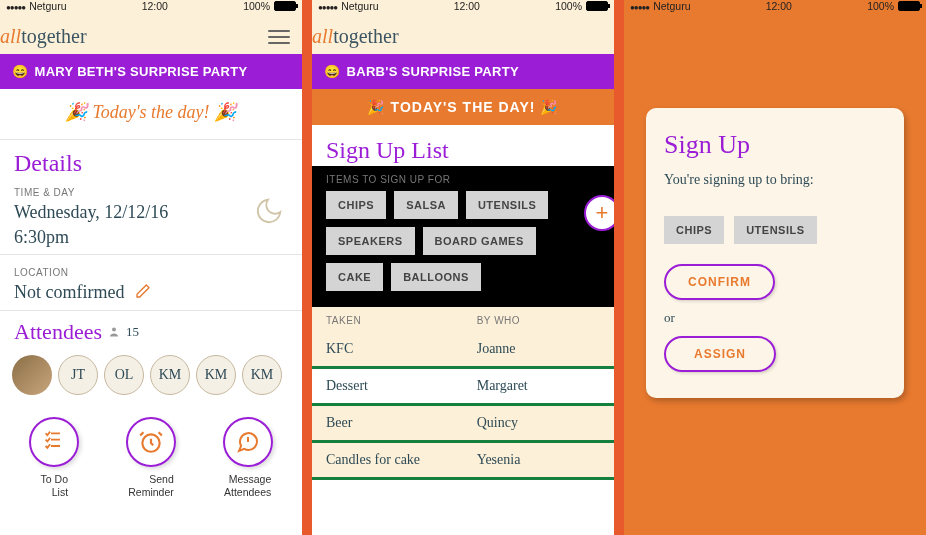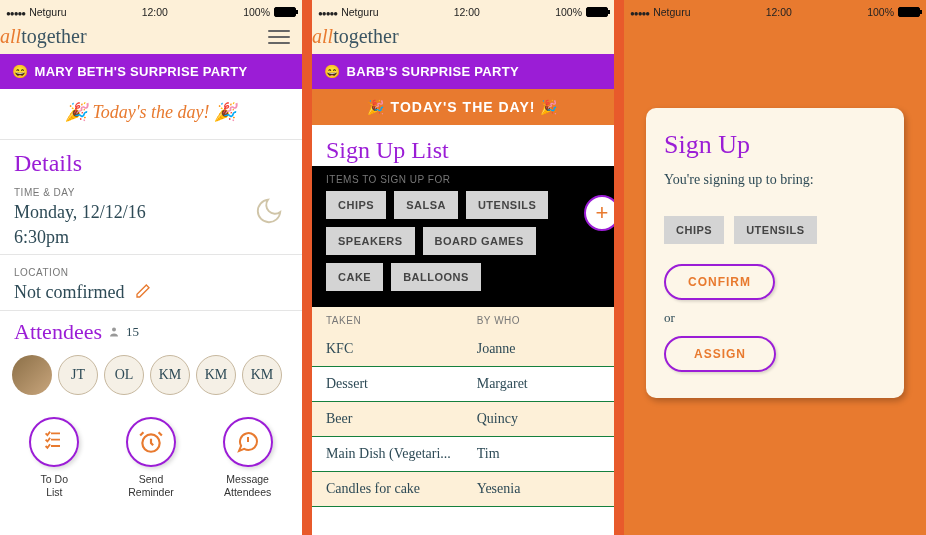--- a/index.html
+++ b/index.html
@@ -20,21 +20,21 @@
     position: relative;
     overflow: hidden;
     font-family: -apple-system, Helvetica, Arial, sans-serif;
     display: flex;
     flex-direction: column;
   }
   .status-bar {
     height: 18px;
     display: flex;
     justify-content: space-between;
-    align-items: flex-end;
+    align-items: flex-start;
     font-size: 10.5px;
     padding: 0 6px;
     color: #222;
   }
   .status-bar .left, .status-bar .right { display: flex; align-items: center; gap: 4px; }
   .dots::before { content: '●●●●●'; letter-spacing: -1px; font-size: 8px; }
   .battery-icon { display: inline-block; width: 22px; height: 10px; border: 1px solid #000; border-radius: 2px; position: relative; background: #000; }
   .battery-icon::after { content: ''; position: absolute; right: -3px; top: 2px; width: 2px; height: 4px; background: #000; }
   .logo-bar {
     background: #fdf0d8;
@@ -128,21 +128,21 @@
     display: flex; flex-direction: column; align-items: center; gap: 6px;
     width: 80px;
   }
   .action-circle {
     width: 50px; height: 50px; border-radius: 50%;
     border: 2px solid #9b1dd6;
     display: flex; align-items: center; justify-content: center;
     color: #e87a2f;
     box-shadow: 2px 2px 4px rgba(0,0,0,0.15);
   }
-  .action-label { font-size: 10.5px; color: #333; text-align: center; line-height: 1.2; }
+  .action-label { font-size: 10.5px; color: #333; text-align: right; line-height: 1.2; }
   .moon-icon { position: absolute; right: 18px; top: 196px; color: #d0c5a8; }
   .pencil-icon { color: #e87a2f; display: inline-block; margin-left: 6px; vertical-align: middle; }
 
   
   .chips-wrap { padding: 4px 14px 10px; display: flex; flex-wrap: wrap; gap: 8px; position: relative; }
   .chip {
     background: #d4d4d4;
     color: #444;
     font-size: 11px;
     font-weight: 600;
@@ -171,21 +171,21 @@
     font-family: -apple-system, sans-serif; font-weight: 500;
   }
   .col-a { flex: 0 0 55%; }
   .col-b { flex: 0 0 45%; }
   .table-row {
     display: flex;
     padding: 9px 14px;
     font-family: Georgia, serif;
     font-size: 14px;
     color: #2d4a56;
-    border-bottom: 1px solid #15803d;
+    border-bottom: 3px solid #15803d;
   }
   .table-row:nth-child(odd) { background: #fdf0d8; }
   .items-box { background: #000000; padding-bottom: 6px; position: relative; }
 
   
   .screen3 { background: #e87a2f; }
   .modal {
     background: #fdf6e8;
     margin: 90px 22px 0;
     border-radius: 10px;
@@ -255,21 +255,21 @@
     <span>😄</span>
     <span>MARY BETH'S SURPRISE PARTY</span>
   </div>
   <div class="content">
     <div class="today-banner">
       🎉 <span>Today's the day!</span> 🎉
     </div>
     <div class="divider"></div>
     <div class="section-title">Details</div>
     <div class="label-small">TIME &amp; DAY</div>
-    <div class="value-text">Monday, 12/12/16</div>
+    <div class="value-text">Wednesday, 12/12/16</div>
     <div class="value-text">6:30pm</div>
     <svg class="moon-icon" width="30" height="30" viewBox="0 0 24 24" fill="none" stroke="currentColor" stroke-width="1.5">
         <path d="M21 12.8A9 9 0 1 1 11.2 3a7 7 0 0 0 9.8 9.8z"></path>
       </svg>
     <div class="divider"></div>
     <div class="label-small">LOCATION</div>
     <div class="value-text">
       <span>Not comfirmed</span>
       <span class="pencil-icon">
         <svg width="16" height="16" viewBox="0 0 24 24" fill="none" stroke="currentColor" stroke-width="2">
@@ -373,24 +373,20 @@
         <div class="col-b">Joanne</div>
       </div>
       <div class="table-row" style="background:#fff;">
         <div class="col-a">Dessert</div>
         <div class="col-b">Margaret</div>
       </div>
       <div class="table-row" style="background:#fdf0d8;">
         <div class="col-a">Beer</div>
         <div class="col-b">Quincy</div>
       </div>
-      <div class="table-row" style="background:#fff;">
-        <div class="col-a">Main Dish (Vegetari...</div>
-        <div class="col-b">Tim</div>
-      </div>
       <div class="table-row" style="background:#fdf0d8;">
         <div class="col-a">Candles for cake</div>
         <div class="col-b">Yesenia</div>
       </div>
     </div>
   </div>
 </div>
 
 <div class="phone screen3">
   <div class="status-bar" style="background:#e87a2f;color:#222;">

